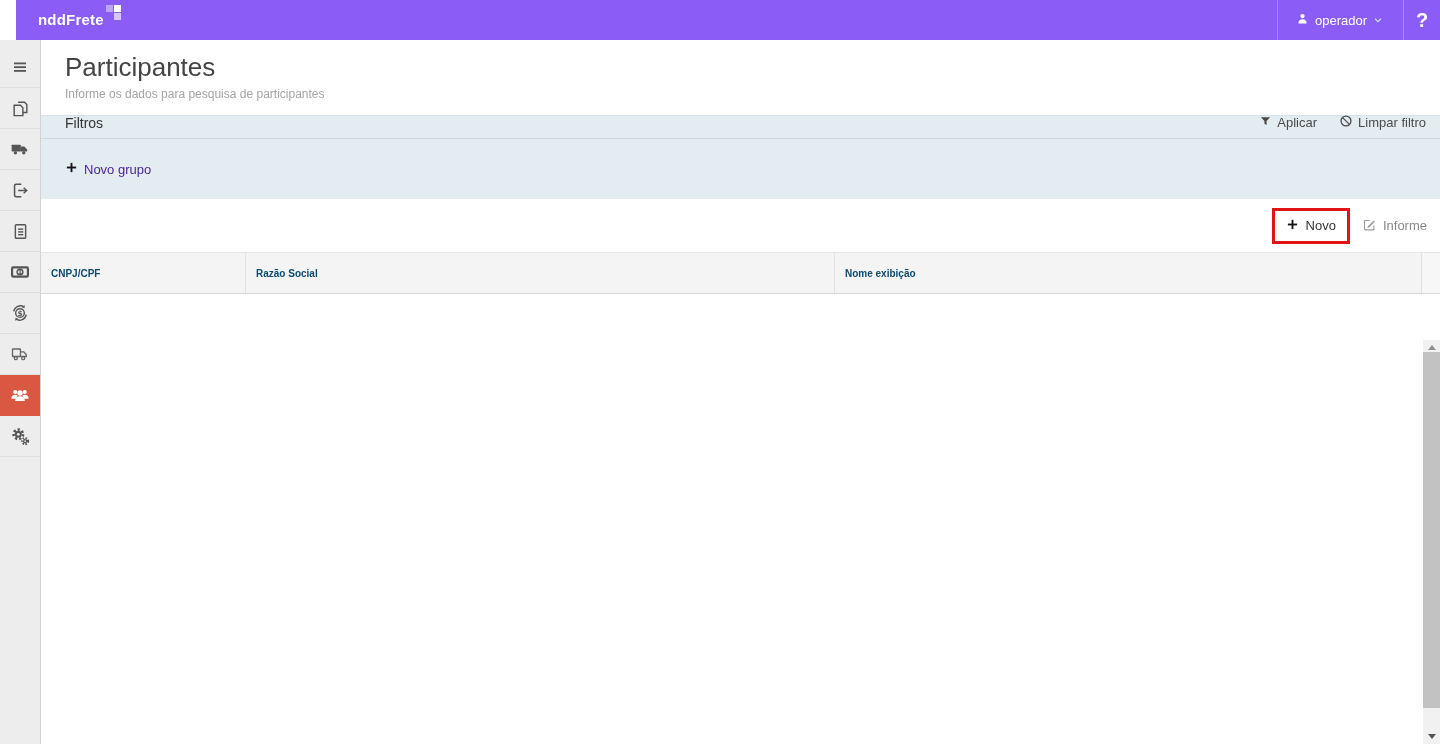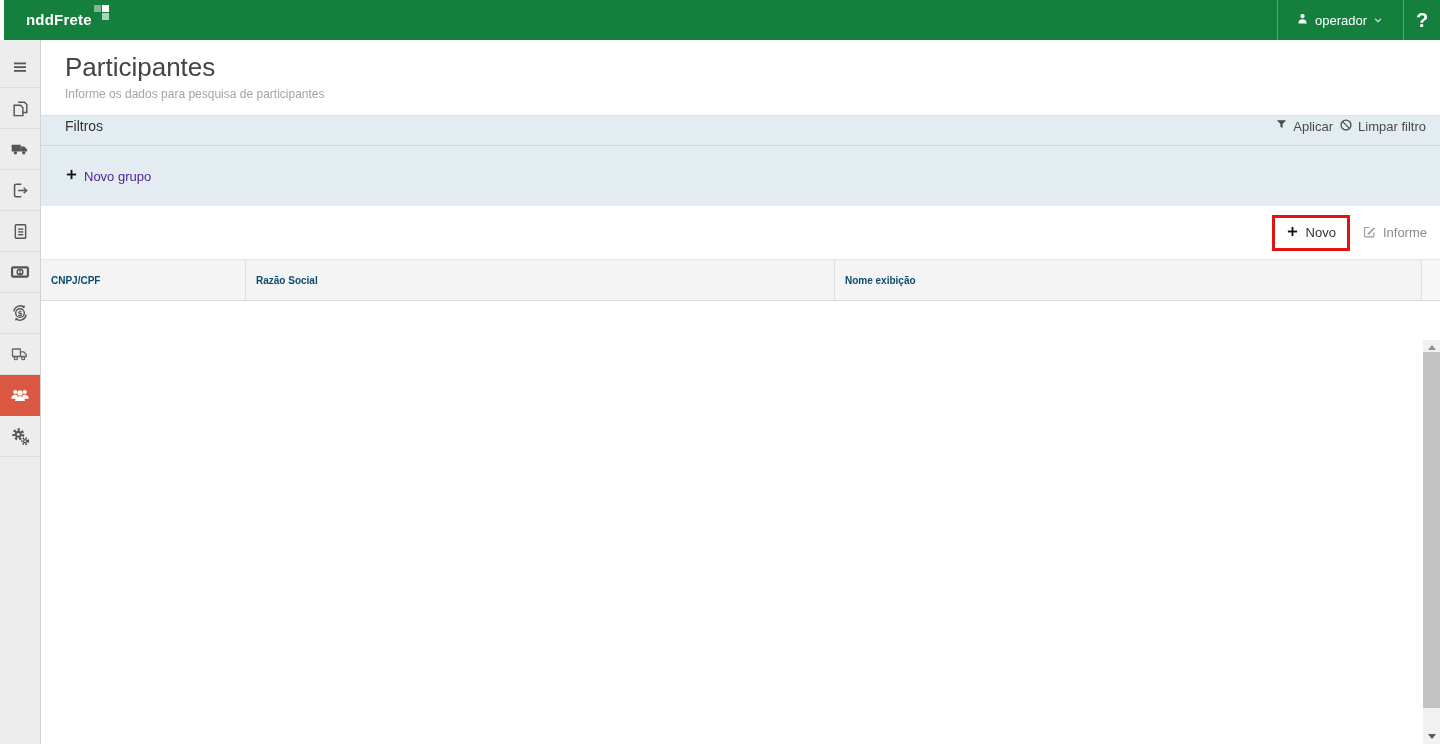--- a/index.html
+++ b/index.html
@@ -7,22 +7,22 @@
   body {
     font-family: "Liberation Sans", "DejaVu Sans", sans-serif;
     background: #fff;
     position: relative;
     overflow: hidden;
     color: #333;
   }
 
   
   .topbar {
-    position: absolute; top: 0; left: 4px; right: 0; height: 40px;
-    background: #15803d;
+    position: absolute; top: 0; left: 16px; right: 0; height: 40px;
+    background: #8b5cf6;
     display: flex; align-items: center;
   }
   .logo {
     margin-left: 22px; display: flex; align-items: flex-start; cursor: pointer;
   }
   .logo-text { color: #fff; font-weight: bold; font-size: 15px; line-height: 20px; letter-spacing: .2px; }
   .logo-mark {
     display: inline-grid; grid-template-columns: 7px 7px; grid-template-rows: 7px 7px;
     gap: 1px; margin-left: 2px; transform: translateY(-5px);
   }
@@ -64,26 +64,26 @@
 
   .page-title {
     margin: 11px 0 0 24px;
     font-size: 26px; font-weight: 400; color: #444; line-height: 32px;
   }
   .page-subtitle { margin: 4px 0 0 24px; font-size: 12px; color: #a4a4a4; }
 
   
   .filter-panel { margin-top: 14px; background: #e2ecf1; border-top: 1px solid #d8e3e9; }
   .filter-header {
-    height: 30px; display: flex; align-items: center;
+    height: 23px; display: flex; align-items: center;
     padding: 0 14px 9px 24px;
     border-bottom: 1px solid #ccd9e0;
   }
   .filter-title { font-size: 14px; color: #333; flex: 1; }
-  .filter-actions { display: flex; align-items: center; gap: 6px; }
+  .filter-actions { display: flex; align-items: center; gap: 22px; }
   .filter-btn { display: flex; align-items: center; gap: 5px; font-size: 13px; color: #4a4a4a; cursor: pointer; }
   .filter-body { height: 60px; display: flex; align-items: center; padding-left: 24px; }
   .new-group { display: flex; align-items: center; gap: 6px; font-size: 13px; color: #4c1d95; cursor: pointer; }
 
   
   .action-row {
     height: 53px; display: flex; align-items: center; justify-content: flex-end;
     padding-right: 13px; gap: 12px; background: #fff;
   }
   .highlight-box { border: 3px solid #e01414; padding: 7px 11px; }

